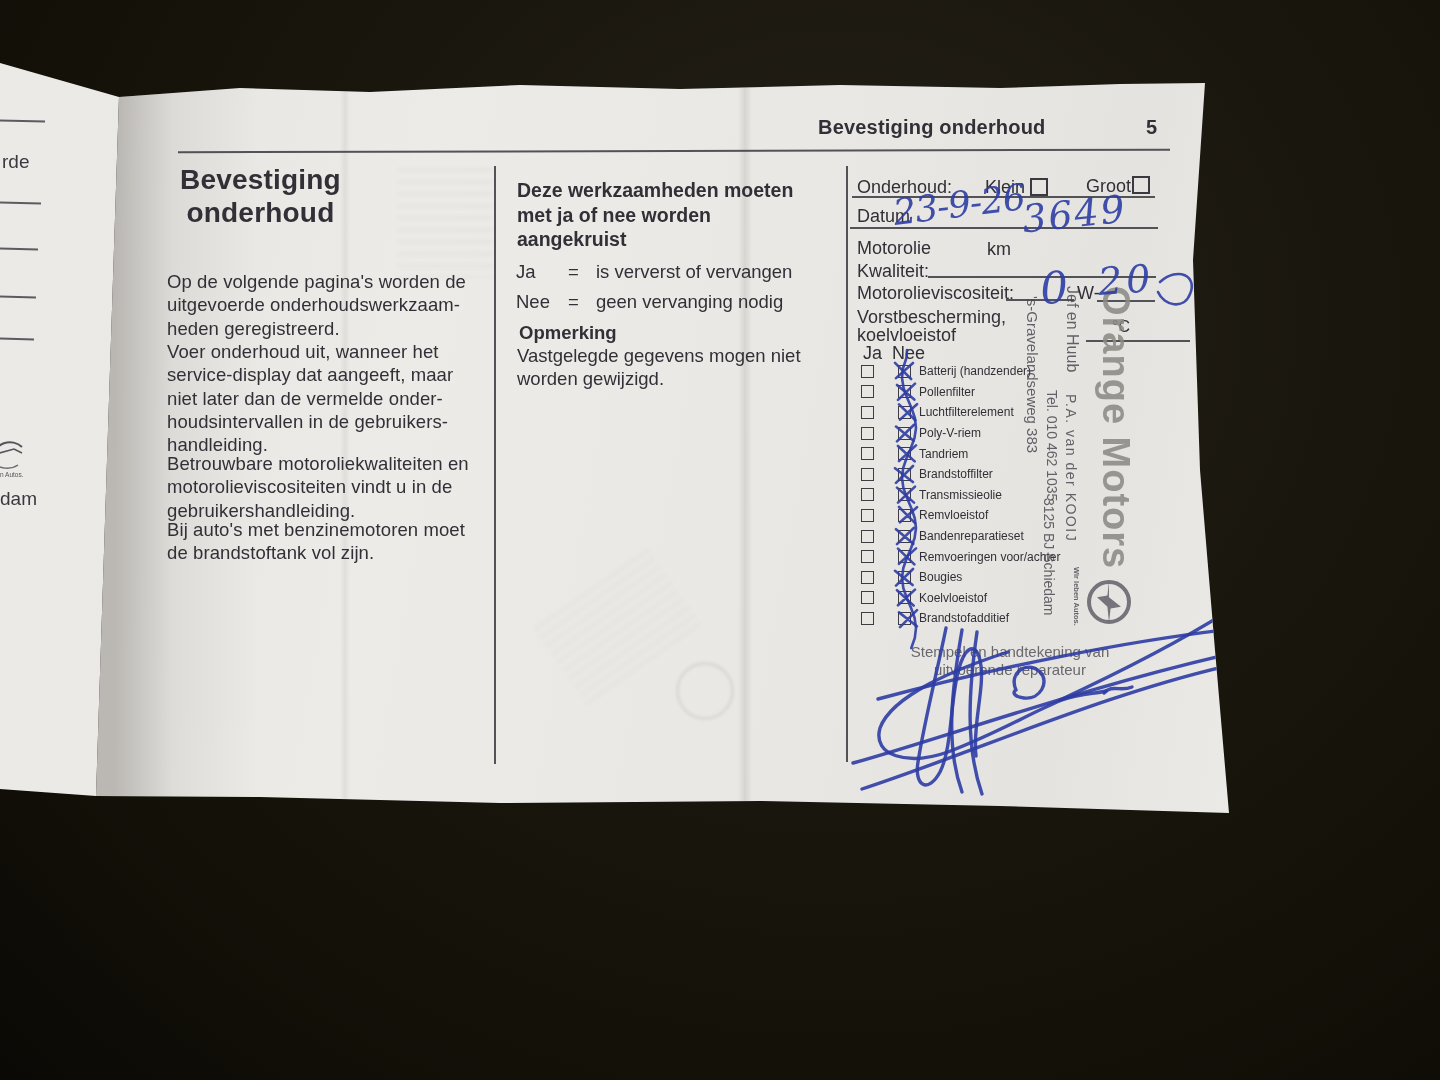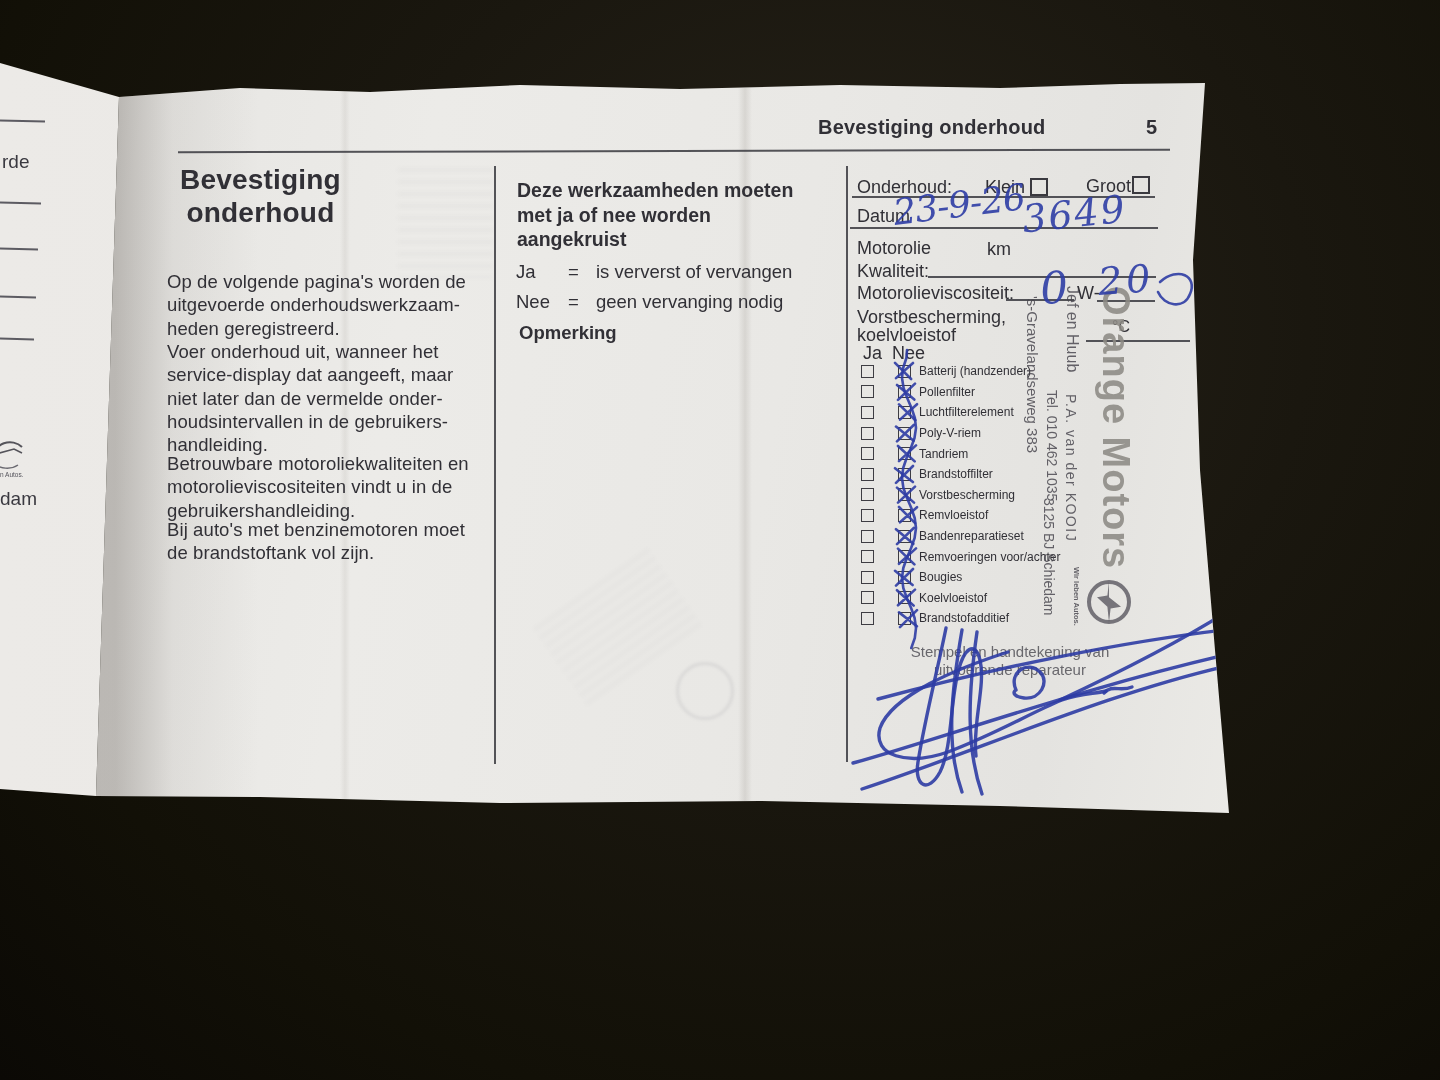--- a/index.html
+++ b/index.html
@@ -134,20 +134,22 @@
     <div class="t bold midhead lines" style="left:517px;top:178px;">Deze werkzaamheden moeten
 met ja of nee worden
 aangekruist</div>
     <div class="t leg" style="left:516px;top:261px;">Ja</div>
     <div class="t leg" style="left:568px;top:261px;">=</div>
     <div class="t leg" style="left:596px;top:261px;">is ververst of vervangen</div>
     <div class="t leg" style="left:516px;top:291px;">Nee</div>
     <div class="t leg" style="left:568px;top:291px;">=</div>
     <div class="t leg" style="left:596px;top:291px;">geen vervanging nodig</div>
     <div class="t bold leg" style="left:519px;top:322px;">Opmerking</div>
+    <div class="t leg lines" style="left:517px;top:344px;line-height:23px;">Vastgelegde gegevens mogen niet
+worden gewijzigd.</div>
 
     <div class="t rlab" style="left:857px;top:177px;">Onderhoud:</div>
     <div class="t rlab" style="left:985px;top:177px;">Klein</div>
     <div class="cbx-print" style="left:1030px;top:178px;"></div>
     <div class="t rlab" style="left:1086px;top:176px;">Groot</div>
     <div class="cbx-print" style="left:1132px;top:176px;"></div>
     <div class="hline" style="left:852px;top:196px;width:303px;"></div>
 
     <div class="t rlab" style="left:857px;top:206px;">Datum</div>
     <div class="t rlab" style="left:987px;top:207px;margin-top:32px;">km</div>
@@ -197,21 +199,21 @@
           <span class="chk-label">Tandriem</span>
         </div>
         <div class="chk-row">
           <span class="cbx"></span>
           <span class="cbx cbx2"></span>
           <span class="chk-label">Brandstoffilter</span>
         </div>
         <div class="chk-row">
           <span class="cbx"></span>
           <span class="cbx cbx2"></span>
-          <span class="chk-label">Vorstbescherming</span>
+          <span class="chk-label">Transmissieolie</span>
         </div>
         <div class="chk-row">
           <span class="cbx"></span>
           <span class="cbx cbx2"></span>
           <span class="chk-label">Remvloeistof</span>
         </div>
         <div class="chk-row">
           <span class="cbx"></span>
           <span class="cbx cbx2"></span>
           <span class="chk-label">Bandenreparatieset</span>

